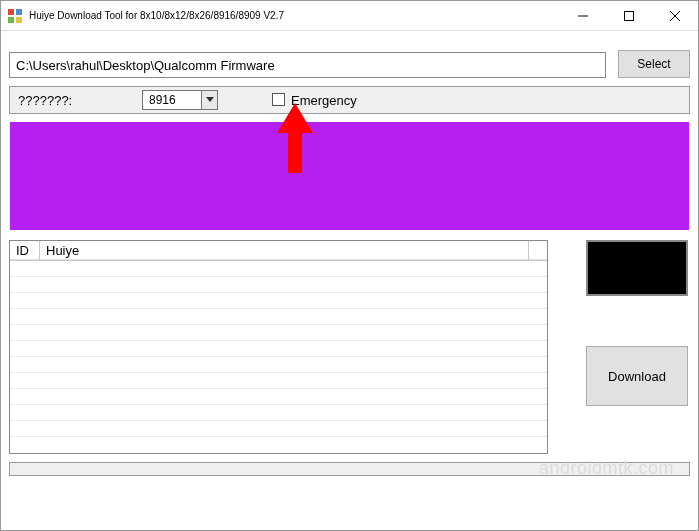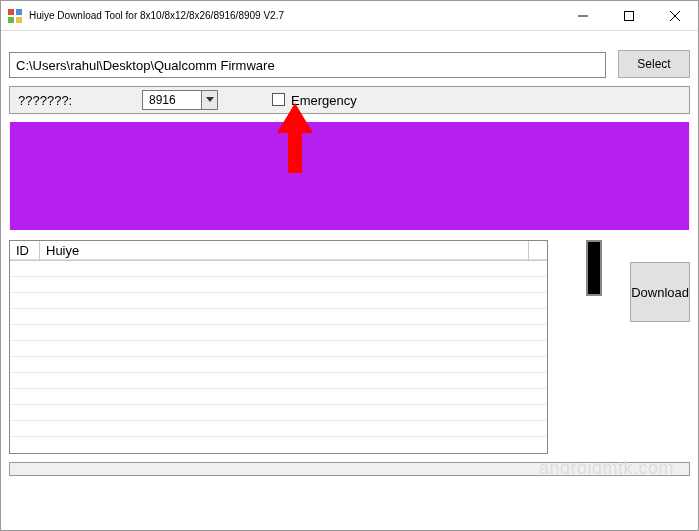--- a/index.html
+++ b/index.html
@@ -136,21 +136,21 @@
   }
   .th.id { width: 30px; }
   .th.info { flex: 1; }
   .th.tail { width: 18px; border-right:none; }
   .tbody .trow {
     height: 16px;
     border-bottom: 1px solid #e9e9e9;
   }
   .rightcol {
     width: 104px;
-    display:flex; flex-direction:row;
+    display:flex; flex-direction:column;
     justify-content: flex-start;
     align-items: stretch;
     gap: 28px;
   }
   .backbox {
     height: 56px;
     width: 102px;
     background: #000;
     border: 2px solid #888;
   }

